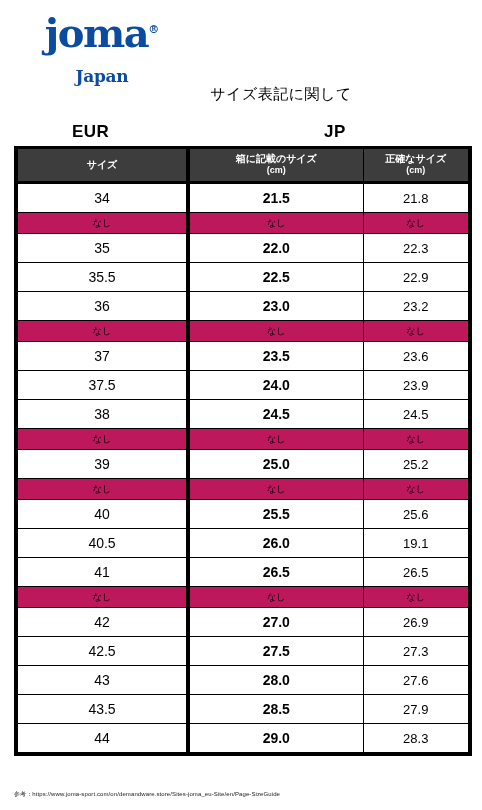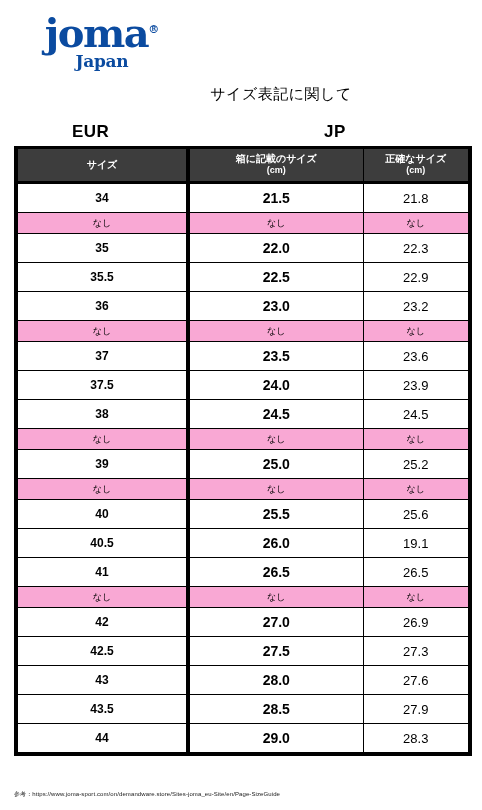--- a/index.html
+++ b/index.html
@@ -43,21 +43,21 @@
   }
   .logo-sub {
     font-family: "DejaVu Serif", "Liberation Serif", serif;
     font-weight: bold;
     font-size: 17px;
     line-height: 17px;
     color: #0b4ba0;
     display: block;
     text-align: center;
     width: 128px;
-    margin-top: 0;
+    margin-top: 15px;
     letter-spacing: -0.3px;
   }
 
   
   .doc-title {
     position: absolute;
     left: 0;
     top: 85px;
     width: 482px;
     text-align: center;
@@ -130,25 +130,25 @@
     height: 26px;
     text-align: center;
     vertical-align: middle;
     border-bottom: 1px solid #000;
     background: #ffffff;
   }
   .size-table tbody td.sep-thick { border-left: 4px solid #000; }
   .size-table tbody td.sep-thin  { border-left: 1px solid #000; }
 
   .size-table tbody tr.row-none td {
-    background: #f9a8d4;
+    background: #be185d;
     height: 18px;
   }
 
-  .cell-eur  { font-size: 12px; font-weight: bold; }
+  .cell-eur  { font-size: 14px; font-weight: normal; }
   .cell-box  { font-size: 14px; font-weight: bold; }
   .cell-true { font-size: 13px; font-weight: normal; }
 
   .row-none .cell-eur,
   .row-none .cell-box,
   .row-none .cell-true {
     font-size: 9px;
     font-weight: normal;
   }
 

